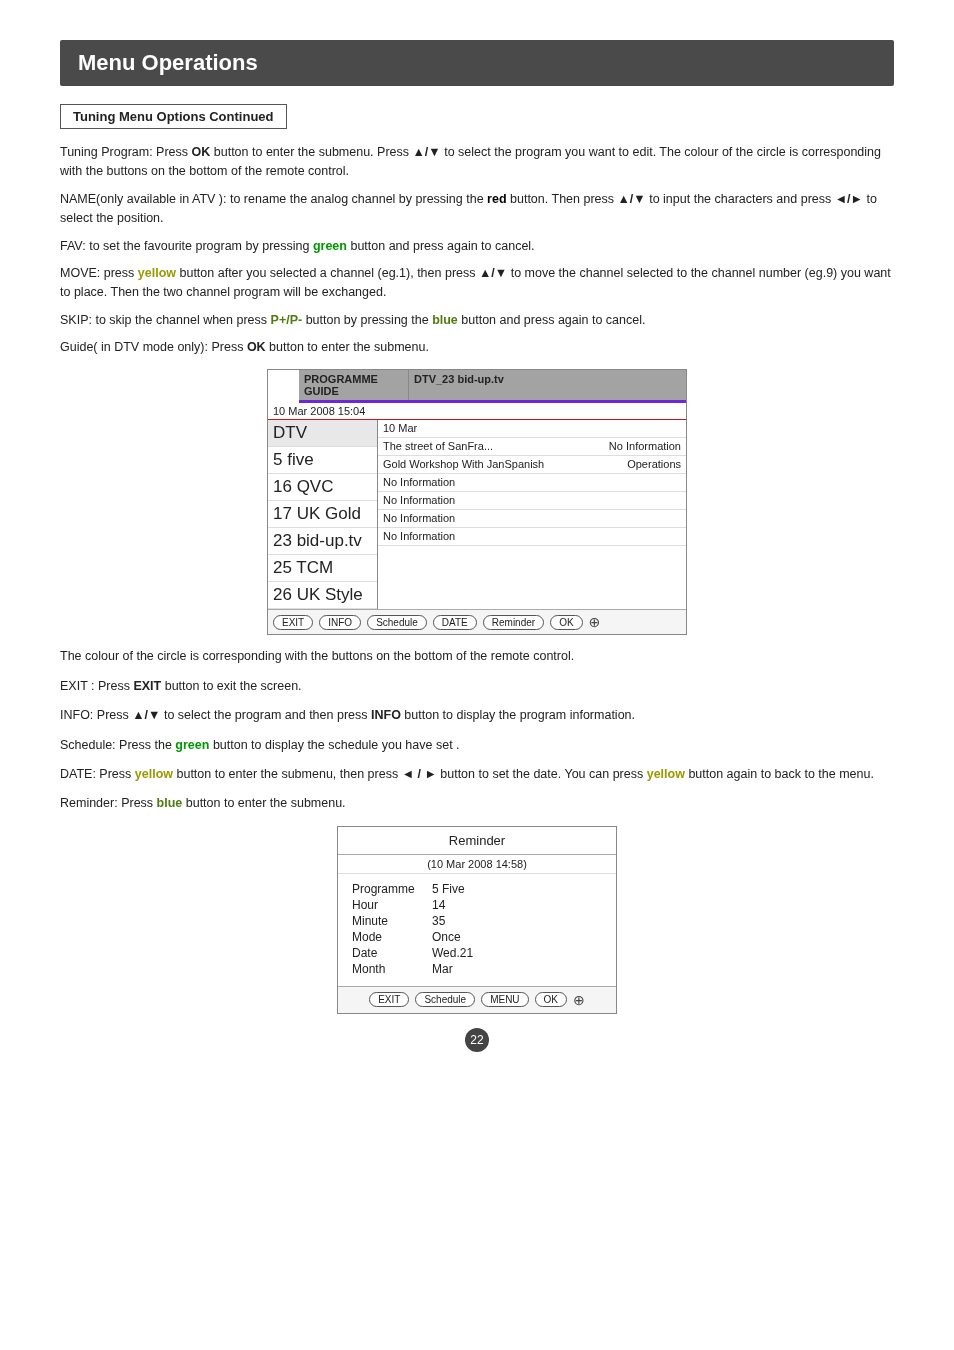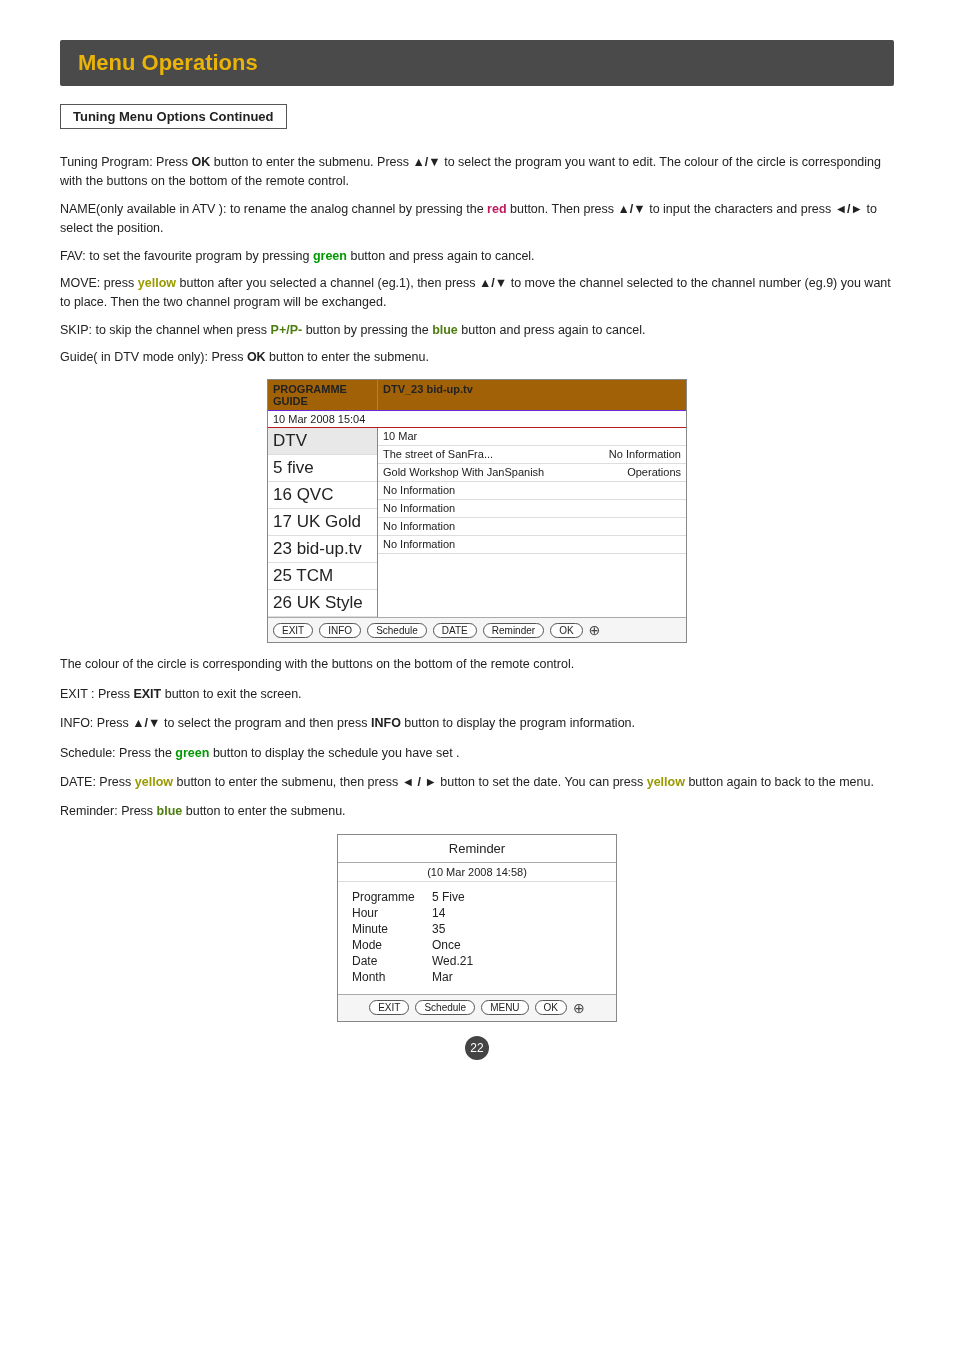--- a/index.html
+++ b/index.html
@@ -9,59 +9,60 @@
       background: #ffffff;
       font-family: Arial, Helvetica, sans-serif;
       font-size: 13px;
       color: #222;
     }
     .page-wrapper {
       padding: 40px 60px;
     }
     .header-box {
       background: #4a4a4a;
-      color: #eab308;
+      color: #ffffff;
       padding: 10px 18px;
       font-size: 22px;
       font-weight: bold;
       margin-bottom: 18px;
       border-radius: 2px;
     }
     .section-title-box {
       border: 1px solid #555;
       display: inline-block;
       padding: 4px 12px;
       font-size: 13px;
       font-weight: bold;
-      margin-bottom: 24px;
+      margin-bottom: 14px;
     }
     .body-text {
       font-size: 12.5px;
       line-height: 1.55;
       margin-bottom: 8px;
     }
     .body-text b {
       font-weight: bold;
     }
-    .body-text .colored-red { color: #be185d; font-weight: bold; }
+    .body-text .colored-red { color: #000000; font-weight: bold; }
     .body-text .colored-green { color: #090; font-weight: bold; }
     .body-text .colored-yellow { color: #990; font-weight: bold; }
     .body-text .colored-blue { color: #4d7c0f; font-weight: bold; }
 
     
     .guide-container {
       border: 1px solid #888;
       width: 420px;
       margin: 12px auto;
       font-size: 11px;
     }
     .guide-header-row {
       display: flex;
-      border-bottom: 1px solid #6d28d9;
-      background: #a16207;
+      border-bottom: 3px solid #6d28d9;
+      background: #a3a3a3;
+      margin-left: 31px;
     }
     .guide-header-left {
       width: 110px;
       padding: 3px 5px;
       border-right: 1px solid #888;
       font-weight: bold;
     }
     .guide-header-right {
       flex: 1;
       padding: 3px 5px;

